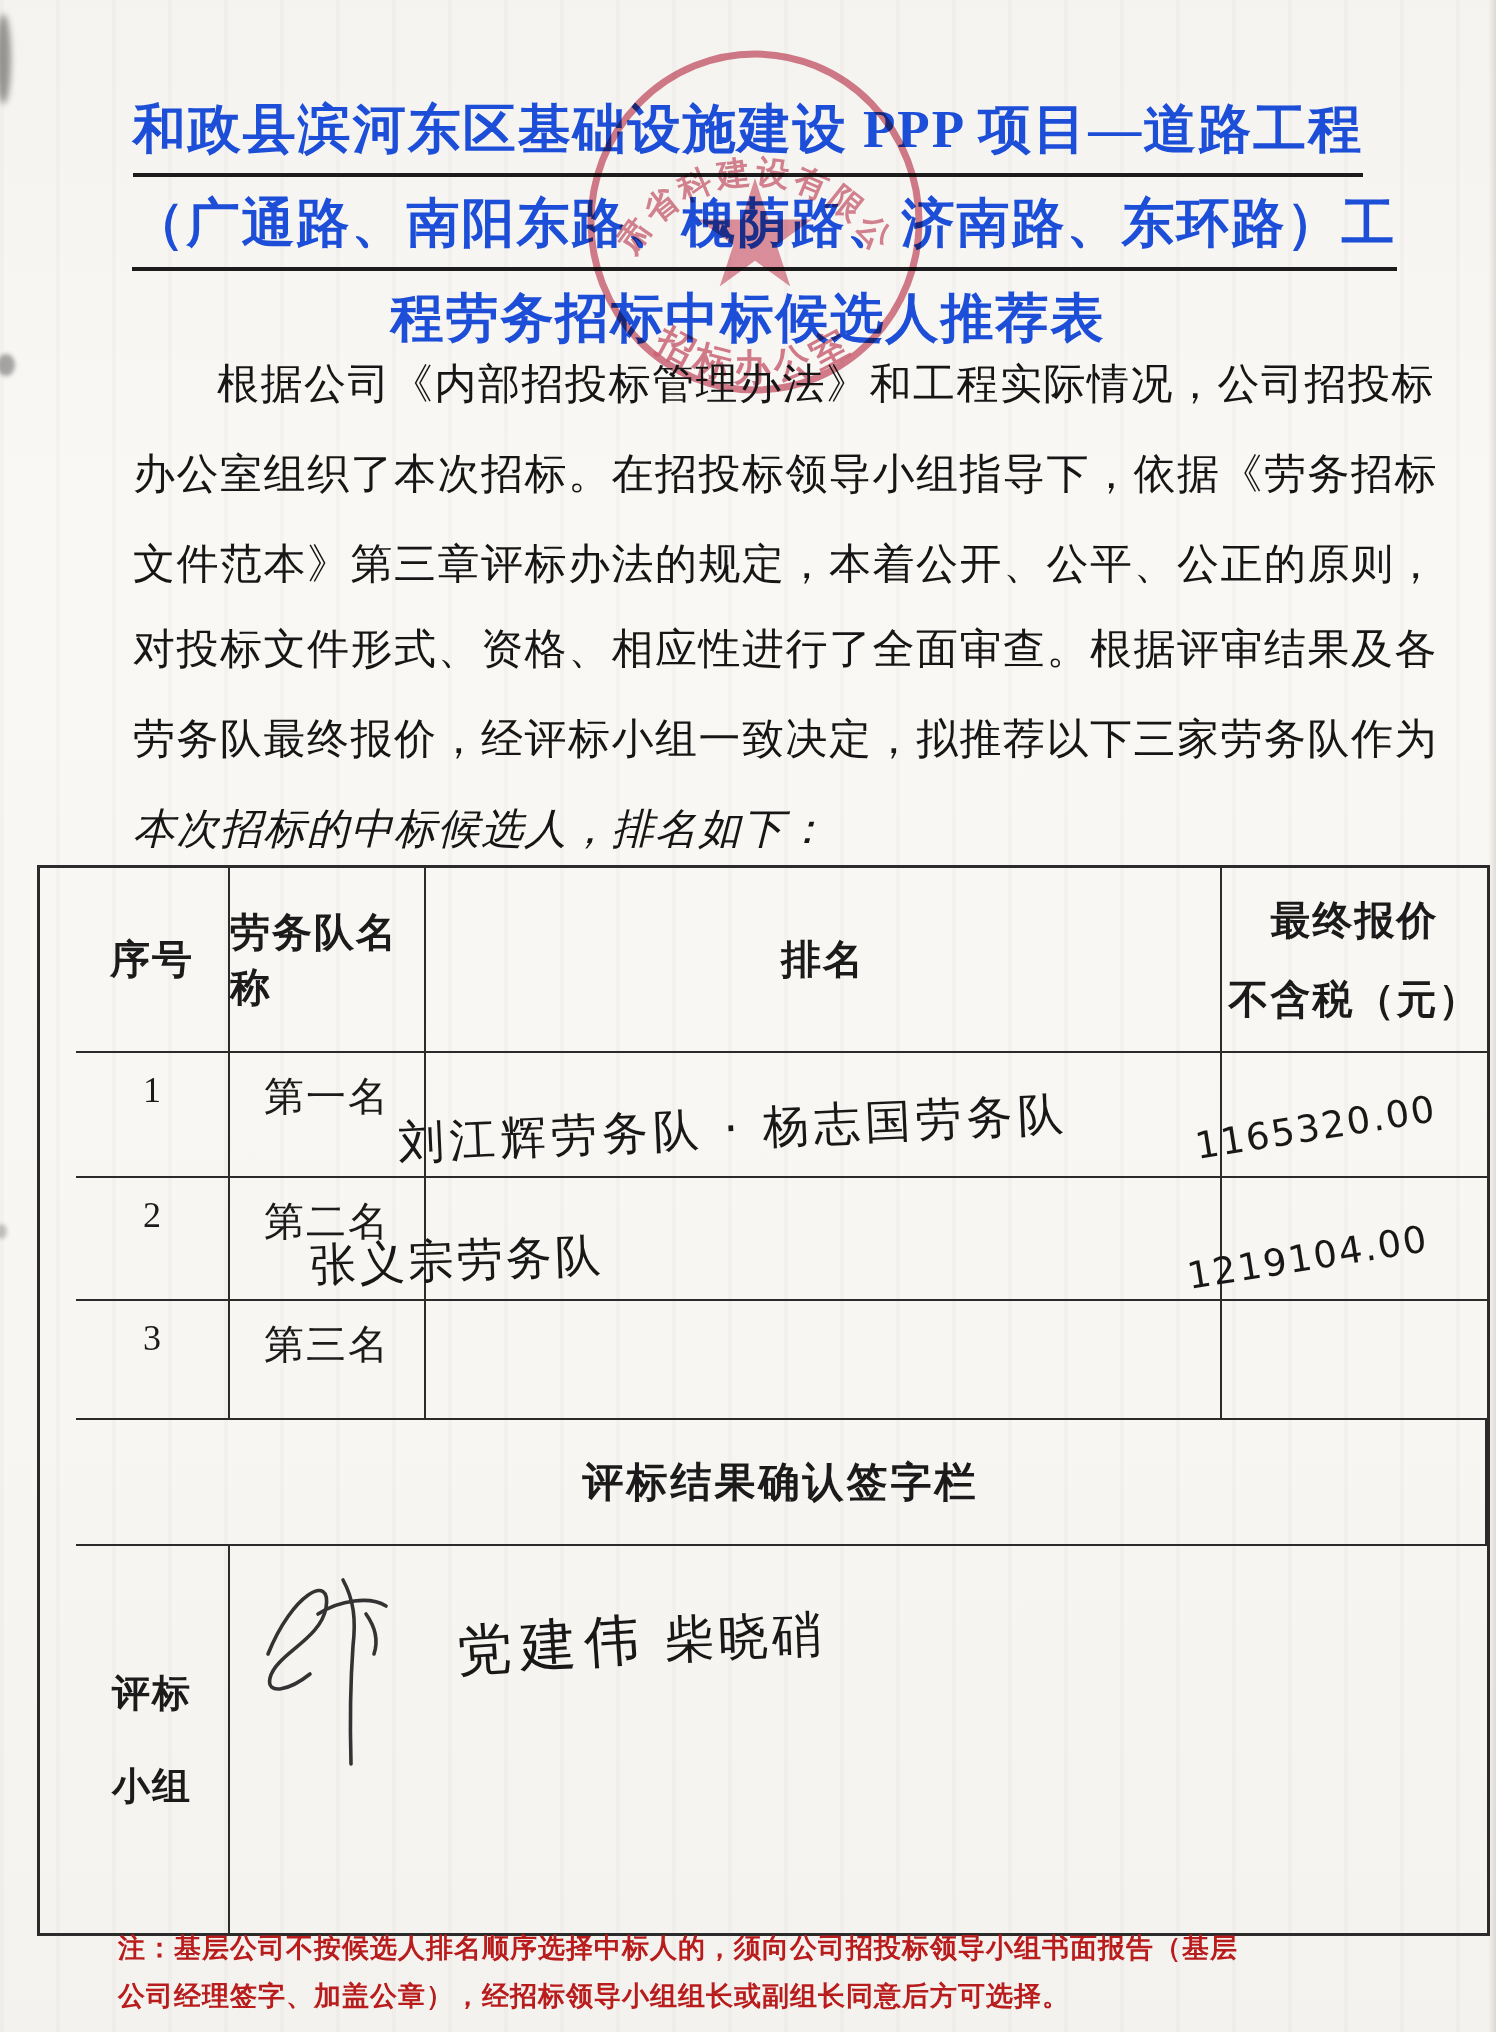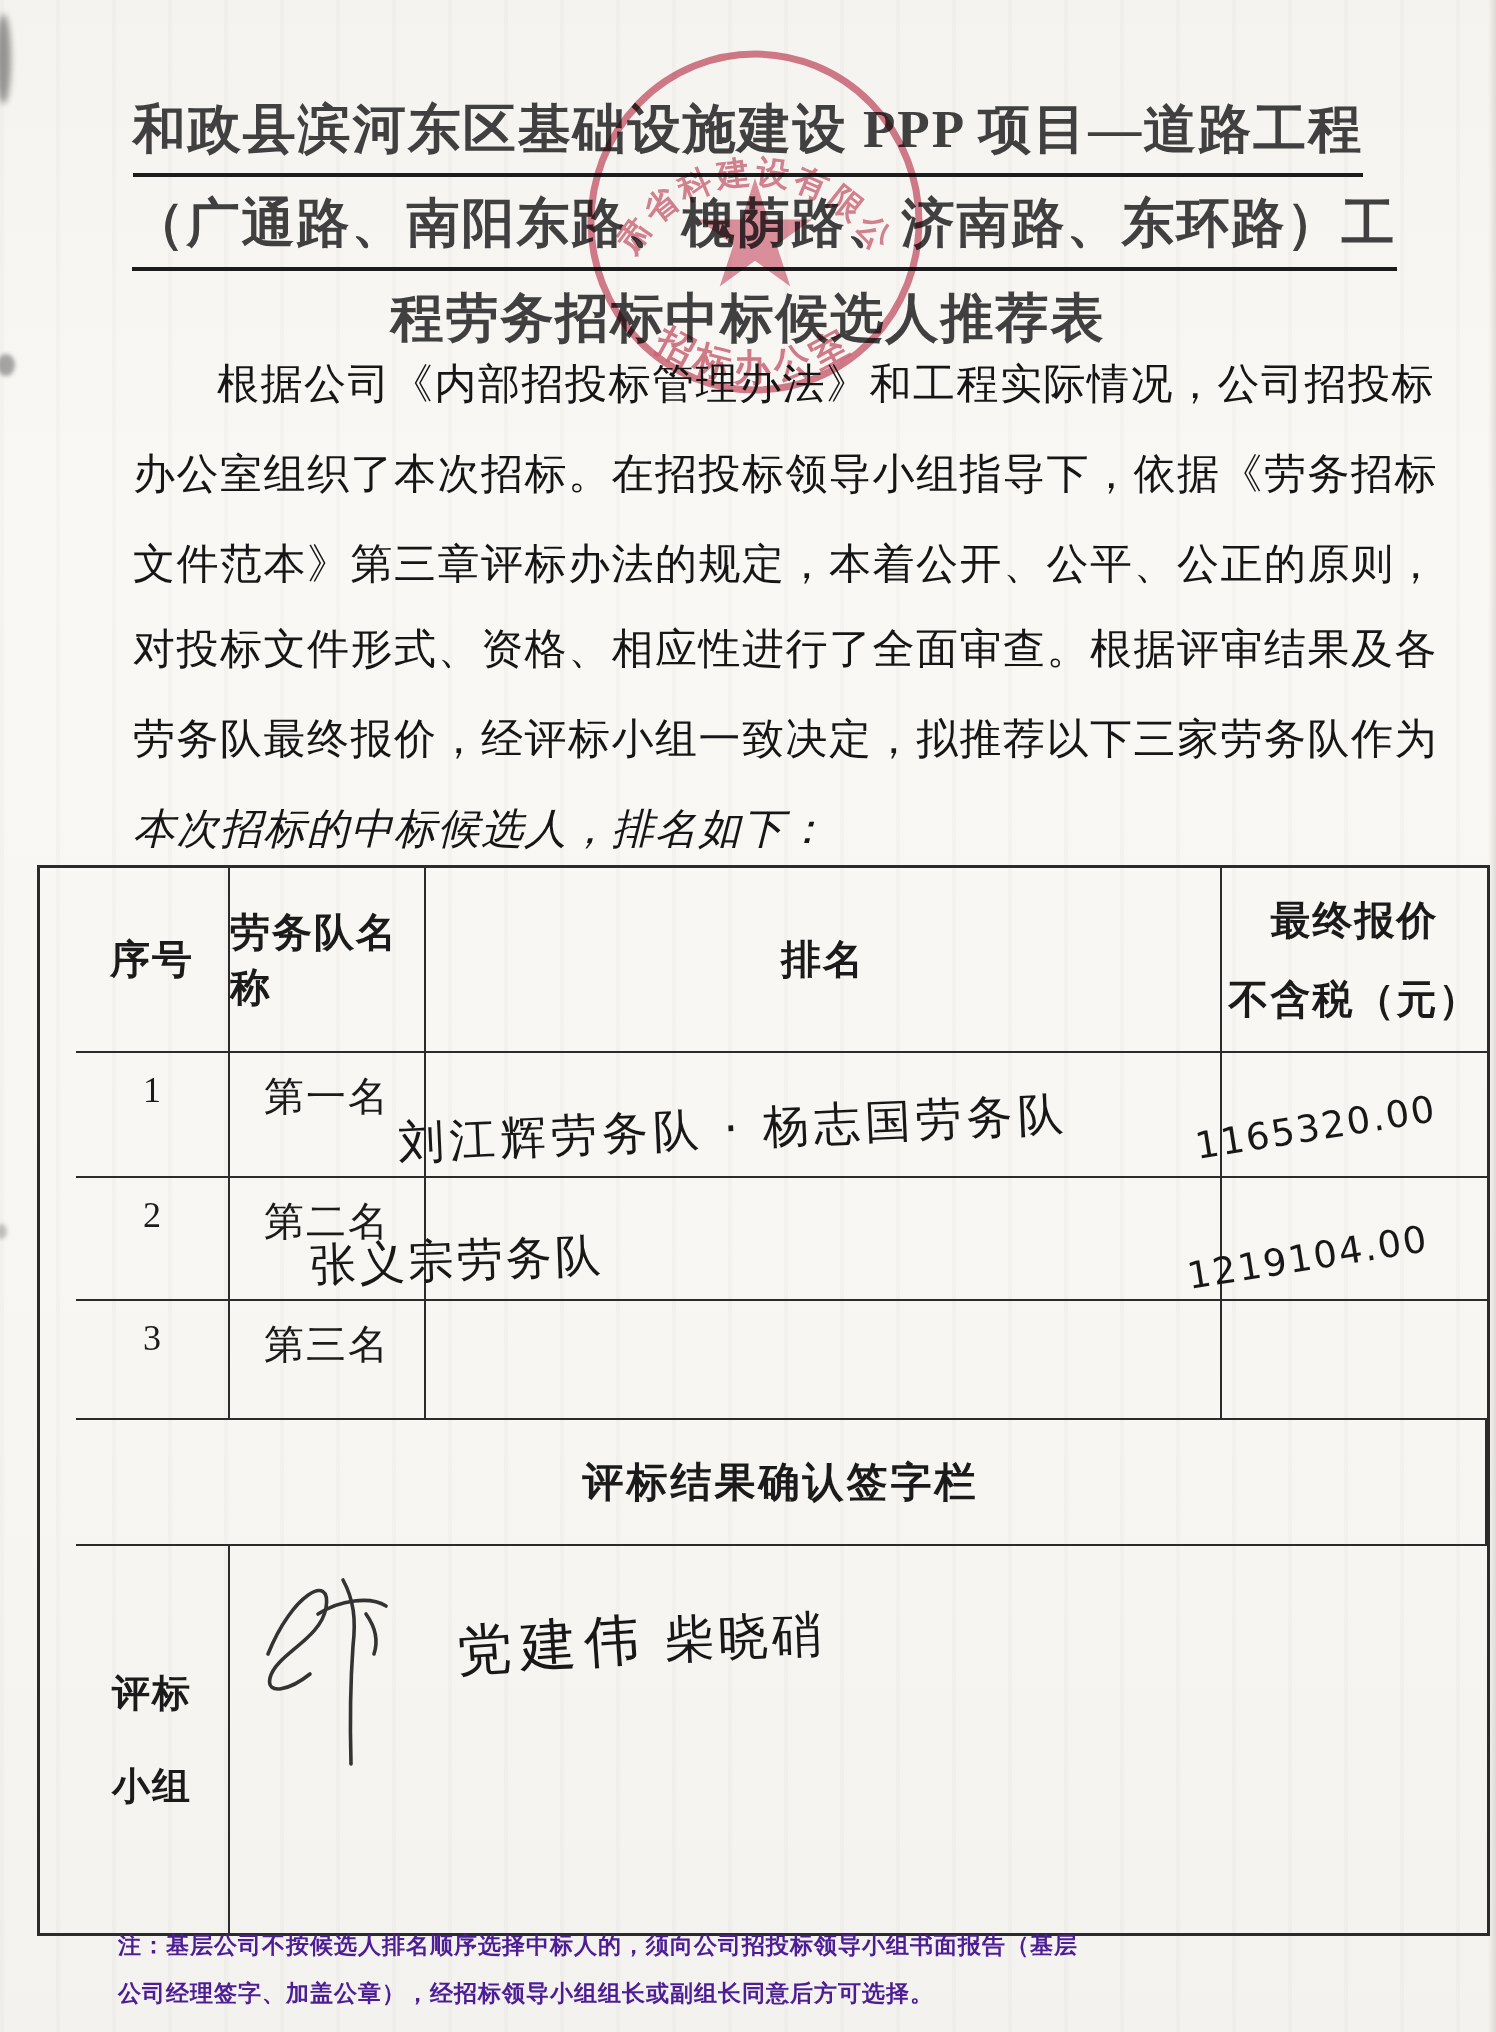--- a/index.html
+++ b/index.html
@@ -17,21 +17,21 @@
     background:repeating-linear-gradient(90deg, rgba(90,85,80,0.03) 0 4px, transparent 4px 56px);
   }
   .edge-right{ position:absolute; right:0; top:0; width:8px; height:100%;
     background:linear-gradient(90deg,transparent,rgba(110,100,90,.18)); }
   .smudge{ position:absolute; border-radius:50%; }
   .smudge1{ left:-4px; top:14px; width:15px; height:90px; background:#474747; opacity:.55; filter:blur(3px); }
   .smudge2{ left:-3px; top:354px; width:18px; height:22px; background:#535353; opacity:.5; filter:blur(2px); }
   .smudge3{ left:-4px; top:1224px; width:11px; height:15px; background:#6f6f6f; opacity:.4; filter:blur(2px); }
 
   .title-line{ position:absolute; left:0; width:100%; text-align:center;
-    font-weight:bold; font-size:53px; letter-spacing:2px; white-space:nowrap; color:#404040; }
+    font-weight:bold; font-size:53px; letter-spacing:2px; white-space:nowrap; color:#1d4ed8; }
   .title-line .ul{ display:inline-block; border-bottom:4px solid #1c1c1c; padding-bottom:7px; }
   #title1{ top:94px; } #title2{ top:188px;margin-left:16px; } #title3{ top:283px; }
 
   .para-line{ position:absolute; left:133px; font-size:42px; letter-spacing:1.5px;
     white-space:nowrap; color:#161616; }
   #para1{ top:356px; left:217px; } #para2{ top:446px; } #para3{ top:536px; }
   #para4{ top:621px; } #para5{ top:711px; } #para6{ top:801px;font-style:italic; }
 
   .stamp{ position:absolute; left:583px; top:42px; width:344px; height:356px;
     mix-blend-mode:multiply; opacity:.85; }
@@ -56,22 +56,22 @@
   .hw{ position:absolute; font-family:"DejaVu Sans","Liberation Sans",sans-serif;
     color:#181818; white-space:nowrap; }
   #hw-team1{ left:398px; top:1098px; font-size:46px; letter-spacing:5px; transform:rotate(-2.5deg); }
   #hw-team2{ left:310px; top:1230px; font-size:46px; letter-spacing:3px; transform:rotate(-2deg); }
   #hw-price1{ left:1194px; top:1106px; font-size:37px; letter-spacing:2px; transform:rotate(-9deg); }
   #hw-price2{ left:1186px; top:1236px; font-size:37px; letter-spacing:2px; transform:rotate(-9deg); }
   #hw-sig1{ left:456px; top:1608px; font-size:56px; letter-spacing:8px; transform:rotate(-4deg); }
   #hw-sig2{ left:664px; top:1604px; font-size:50px; letter-spacing:4px; transform:rotate(-2deg); }
   .scrawl{ position:absolute; left:248px; top:1556px; }
 
-  .note{ position:absolute; left:118px; font-size:23px; font-weight:bold;
-    letter-spacing:1px; color:#4c1d95; white-space:nowrap; }
+  .note{ position:absolute; left:118px; font-size:27px; font-weight:bold;
+    letter-spacing:1px; color:#b91c1c; white-space:nowrap; }
   #note1{ top:1930px; } #note2{ top:1978px; }
 </style>
 </head>
 <body>
 
 <div class="page">
 
   <div class="smudge smudge1"></div>
   <div class="smudge smudge2"></div>
   <div class="smudge smudge3"></div>

